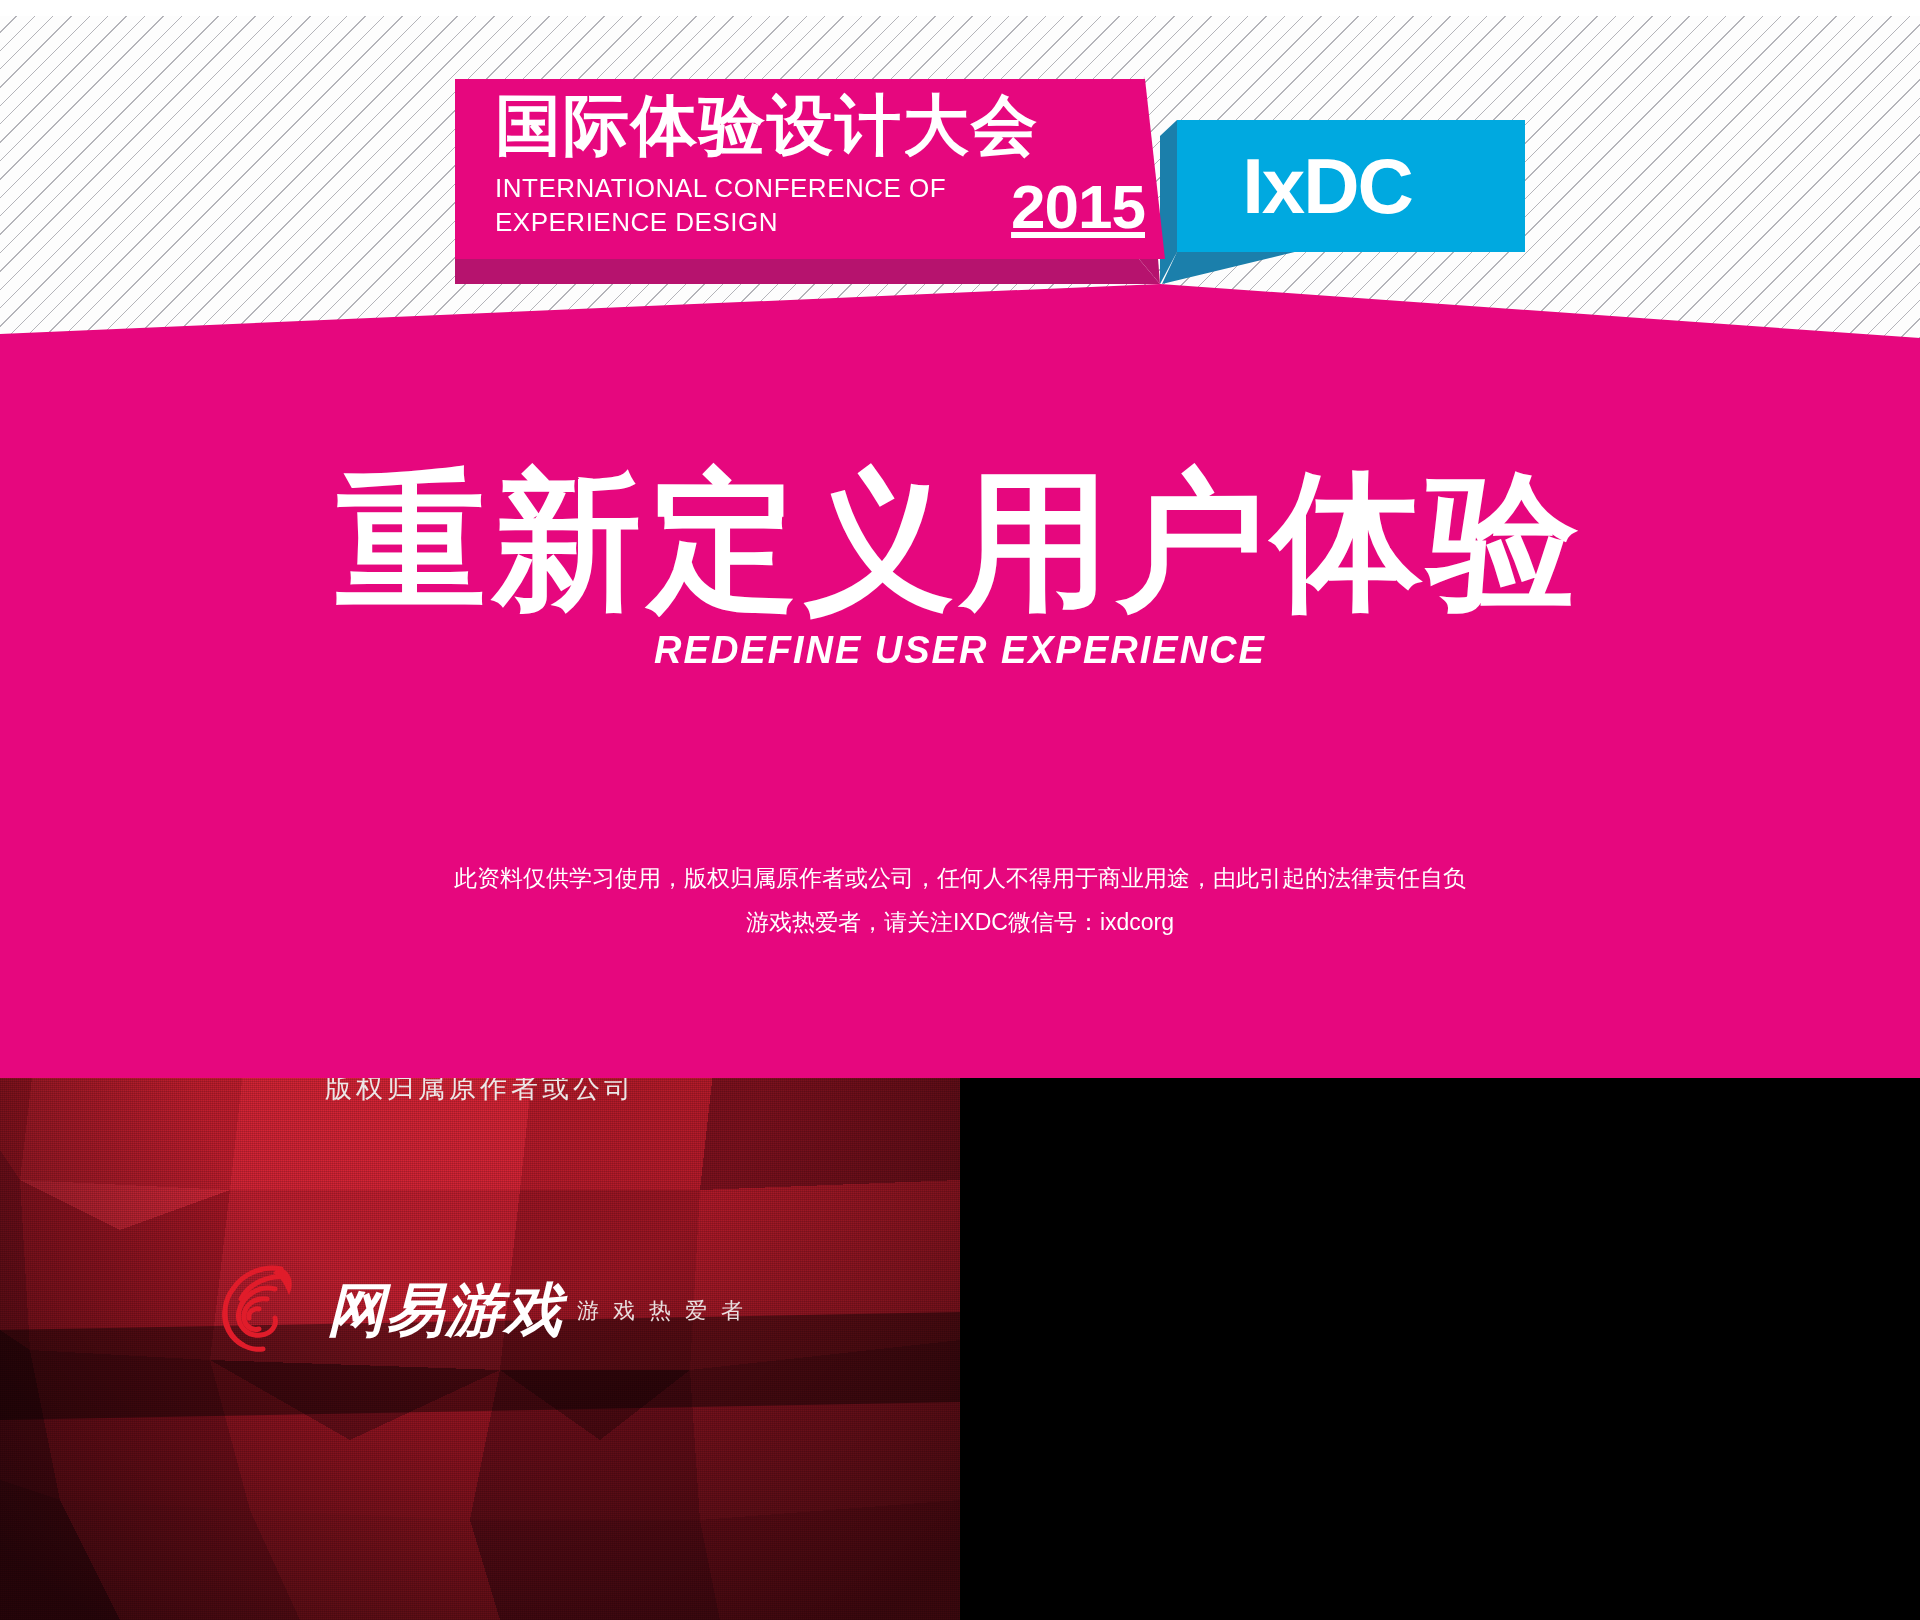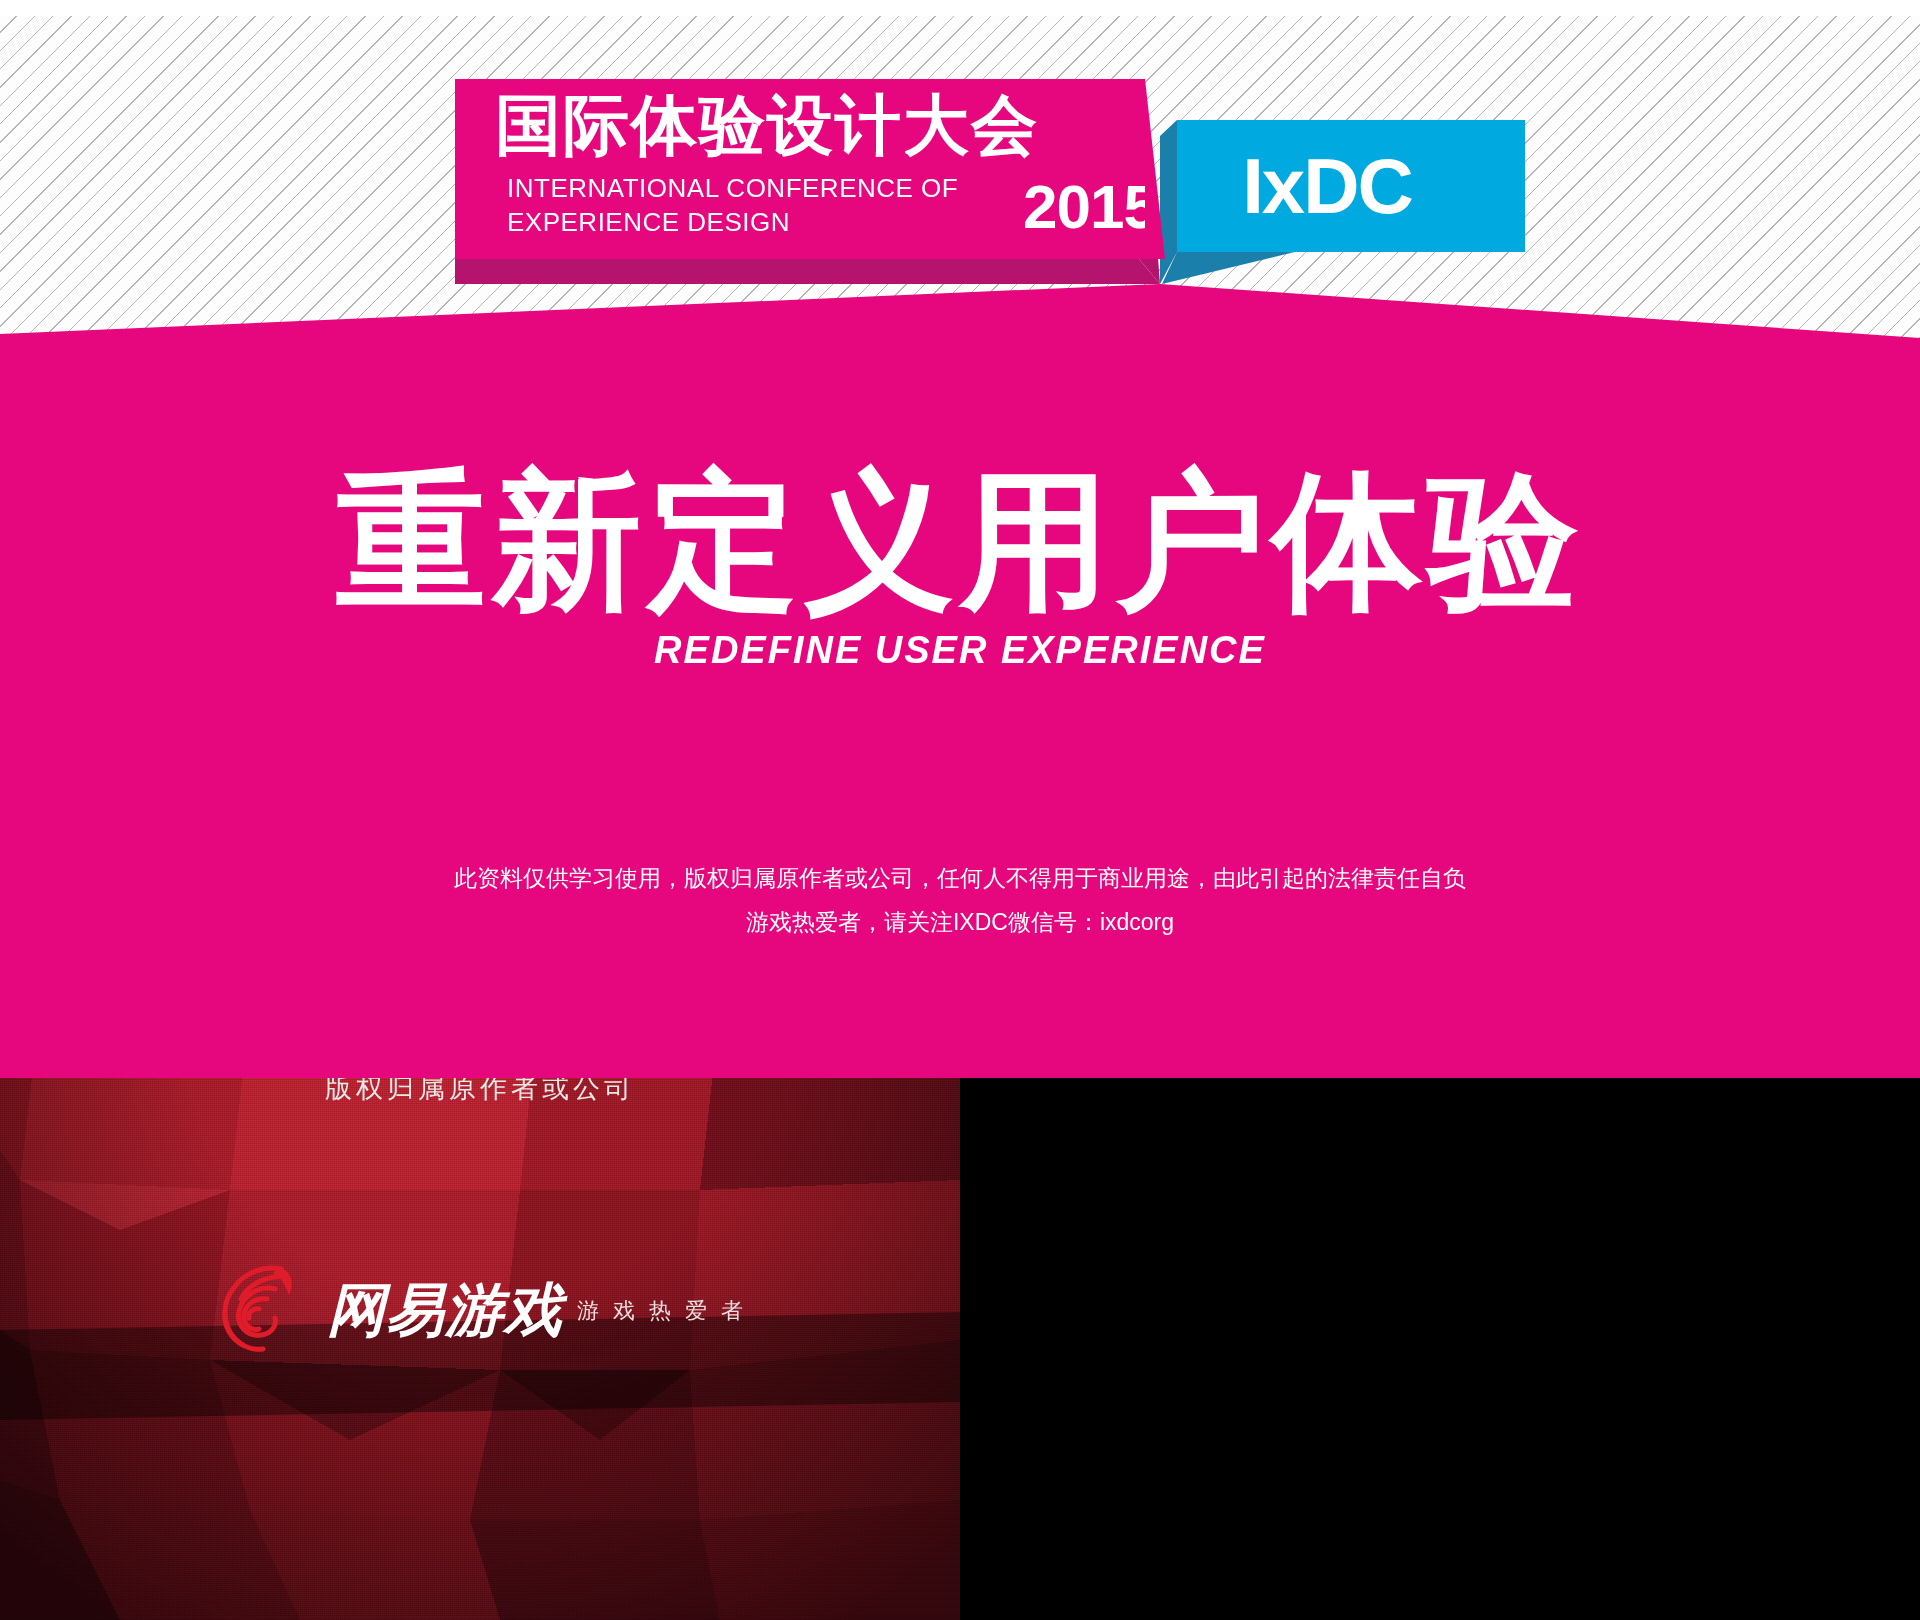--- a/index.html
+++ b/index.html
@@ -93,21 +93,21 @@
     left: 40px; top: 6px;
     font-size: 66px;
     font-weight: bold;
     color: #ffffff;
     letter-spacing: 2px;
     line-height: 80px;
     white-space: nowrap;
   }
   #banner-en {
     position: absolute;
-    left: 52px; top: 92px;
+    left: 40px; top: 92px;
     width: 640px;
     height: 80px;
   }
   #banner-en-lines {
     position: absolute;
     left: 0; top: 0;
     color: #ffffff;
     font-size: 26px;
     font-weight: normal;
     letter-spacing: 0.5px;
@@ -115,20 +115,21 @@
     white-space: nowrap;
   }
   #banner-year {
     position: absolute;
     right: -10px; top: 2px;
     color: #ffffff;
     font-size: 62px;
     font-weight: bold;
     line-height: 68px;
     letter-spacing: -1px;
+    text-decoration: underline;
   }
 
   
   #ixdc-box {
     position: absolute;
     left: 1177px; top: 104px;
     width: 348px; height: 132px;
     background: #00a9e0;
   }
   #ixdc-text {

